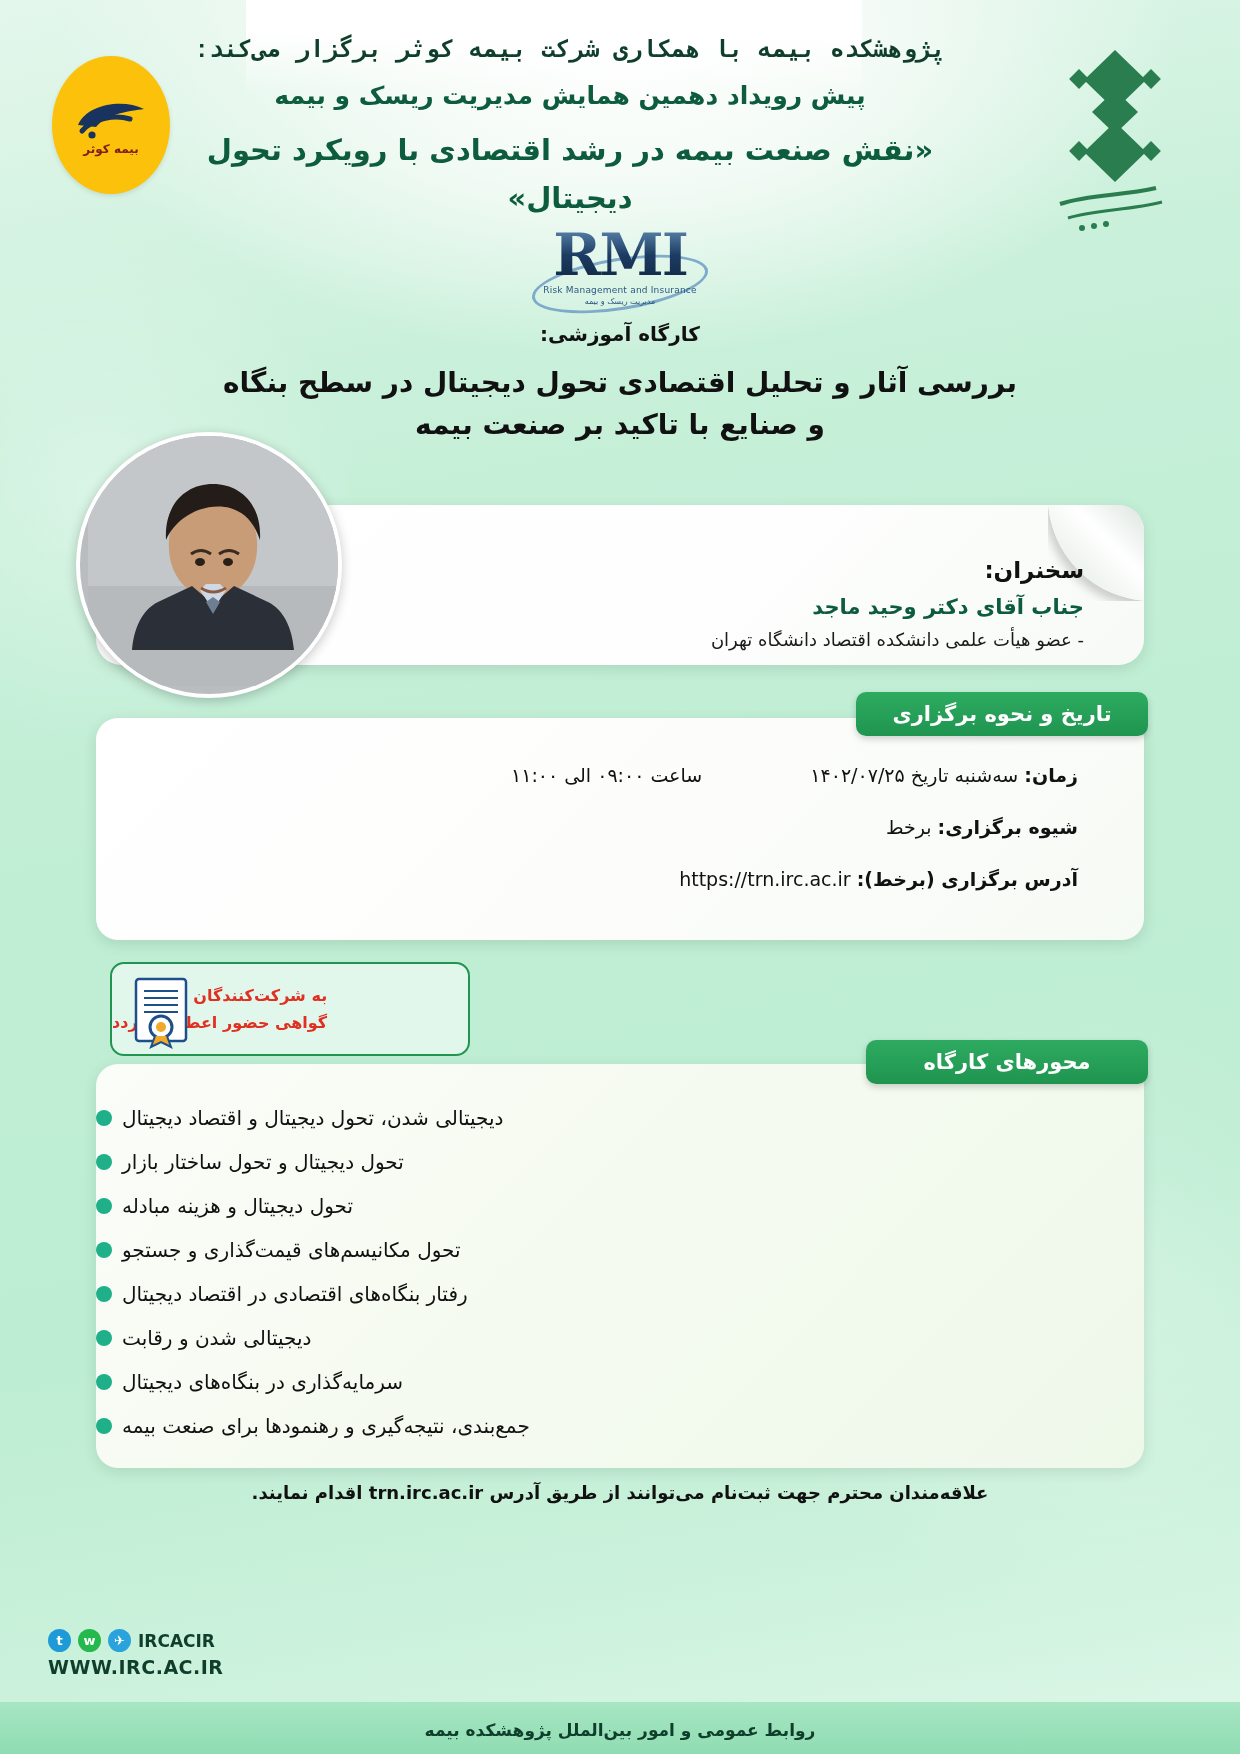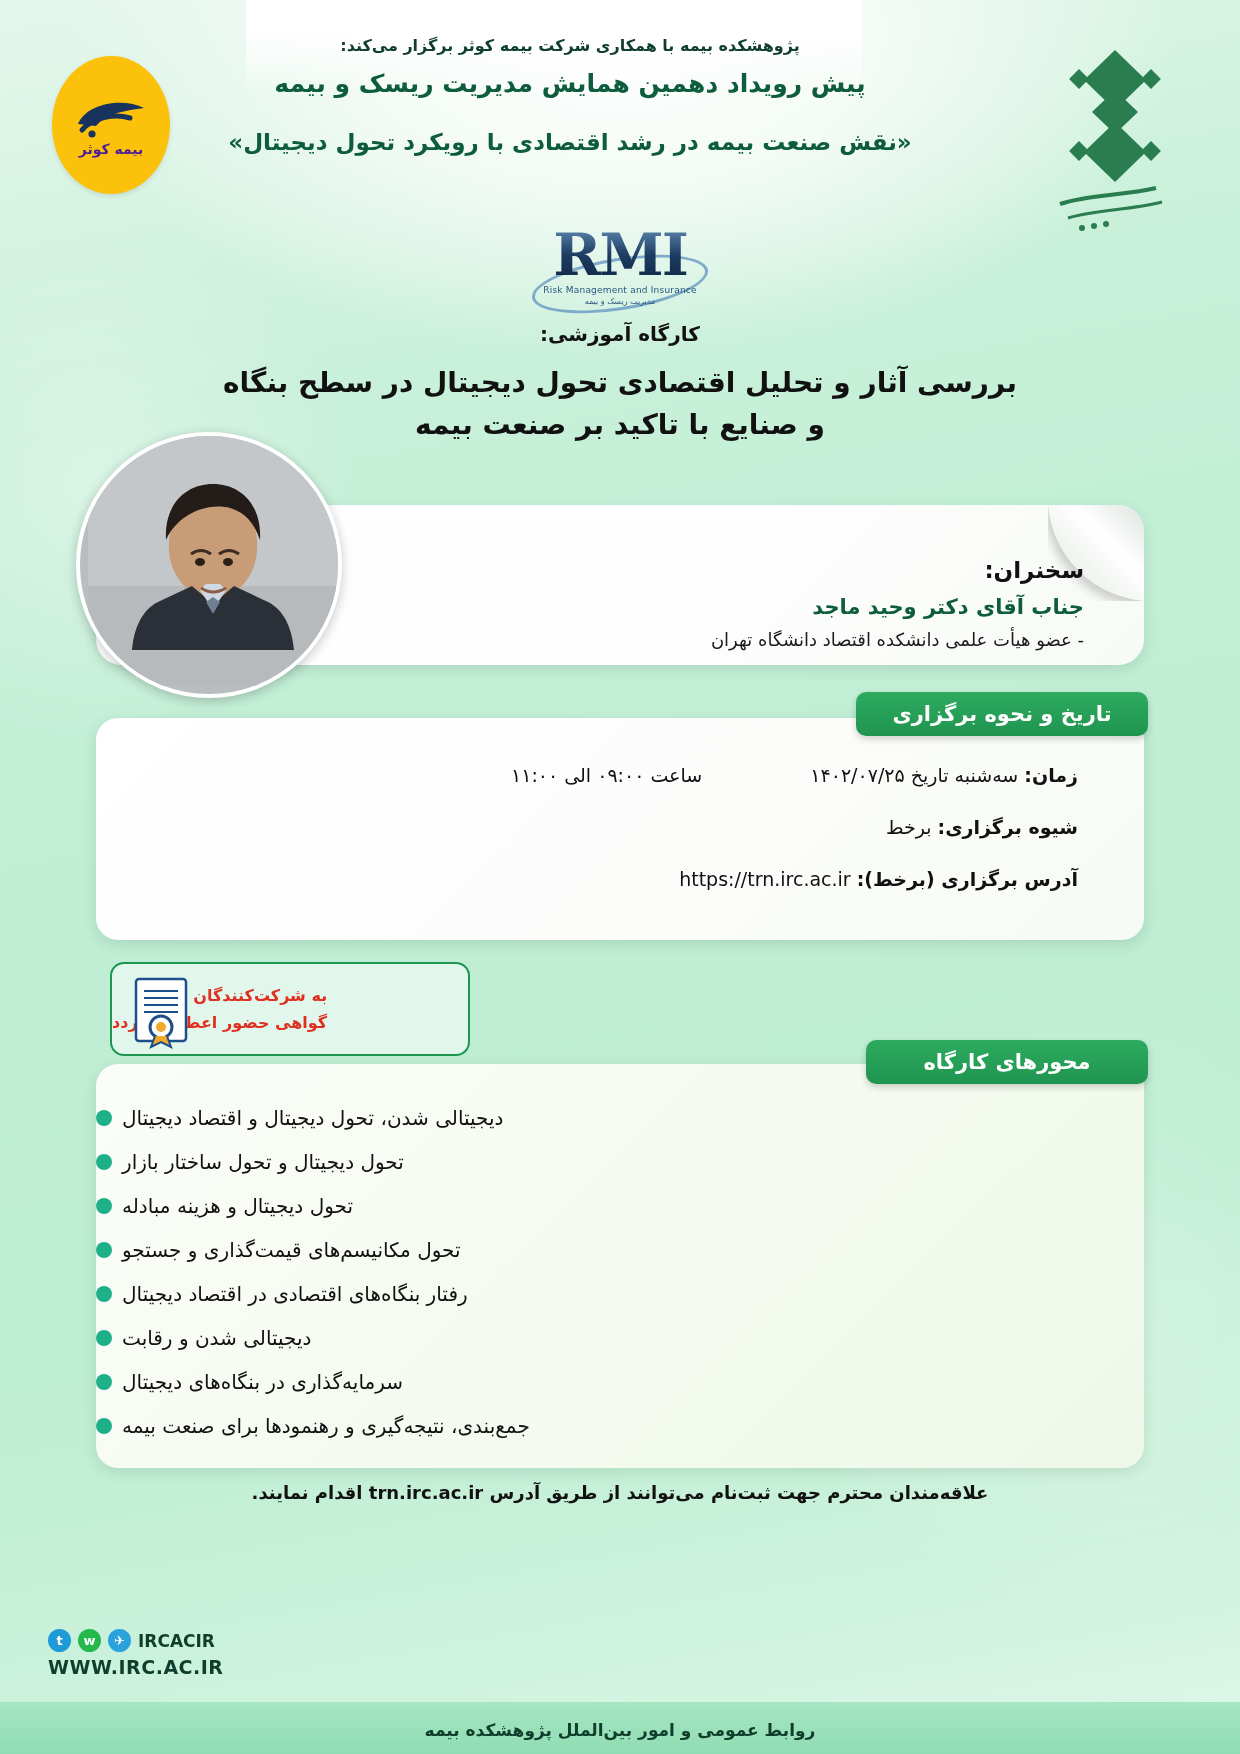--- a/index.html
+++ b/index.html
@@ -38,35 +38,35 @@
     position:absolute;left:52px;top:22px;width:118px;height:138px;
     background:#fcc10a;border-radius:50%/50%;
     box-shadow:0 2px 5px rgba(0,0,0,.10);
     display:flex;flex-direction:column;align-items:center;justify-content:center;
   }
   .kowsar-mark{
     width:78px;height:46px;position:relative;margin-bottom:2px;
   }
   .kowsar-mark svg{display:block;}
   .kowsar-txt{
-    font-size:14px;font-weight:bold;color:#4c1d95;letter-spacing:0;
+    font-size:12px;font-weight:bold;color:#7f1d1d;letter-spacing:0;
     line-height:1;
   }
   .irc-logo{
     position:absolute;right:40px;top:10px;width:170px;height:200px;
   }
   .irc-logo svg{display:block;}
 
   .head-lines{
     position:absolute;left:190px;top:0;width:760px;text-align:center;
     color:#0d5c3e;
   }
-  .head-l1{font-size:16px;font-weight:bold;color:#0f3f2c;line-height:1.45;}
+  .head-l1{font-size:24px;font-weight:bold;color:#0f3f2c;line-height:1.45;font-family:Liberation Mono, monospace;}
   .head-l2{font-size:25px;font-weight:bold;color:#0d5c3e;line-height:1.65;margin-top:6px;}
-  .head-l3{font-size:23px;font-weight:bold;color:#0d5c3e;line-height:1.65;margin-top:20px;}
+  .head-l3{font-size:29px;font-weight:bold;color:#0d5c3e;line-height:1.65;margin-top:11px;}
 
   
   .rmi{
     position:absolute;left:0;right:0;top:228px;height:78px;
     display:flex;flex-direction:column;align-items:center;justify-content:center;
   }
   .rmi-word{
     font-family:"DejaVu Serif","Liberation Serif",serif;
     font-size:58px;font-weight:bold;letter-spacing:-2px;
     background:linear-gradient(180deg,#5b86ad 0%,#1d3c63 48%,#0f2742 100%);

